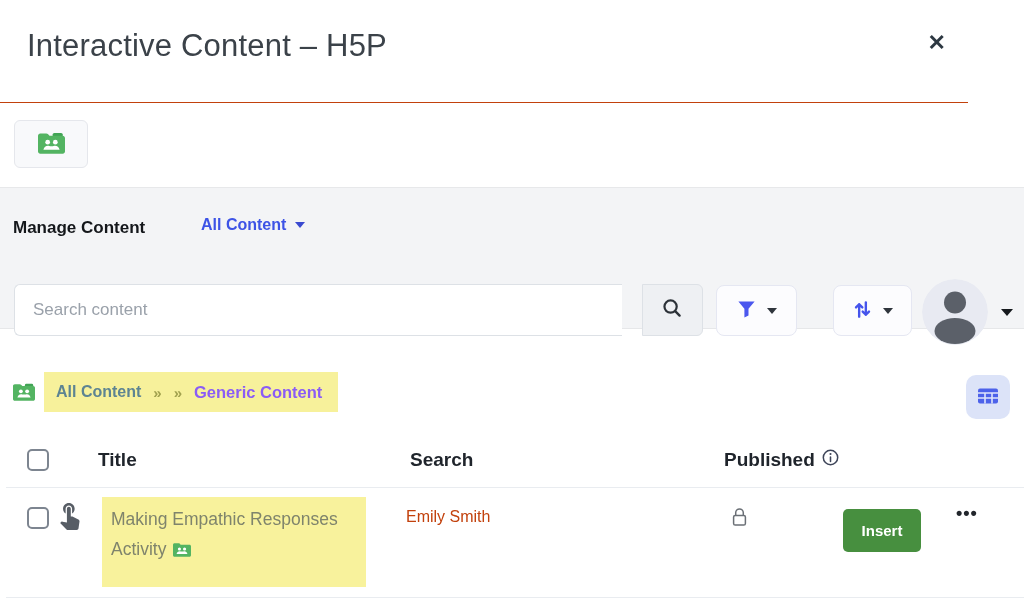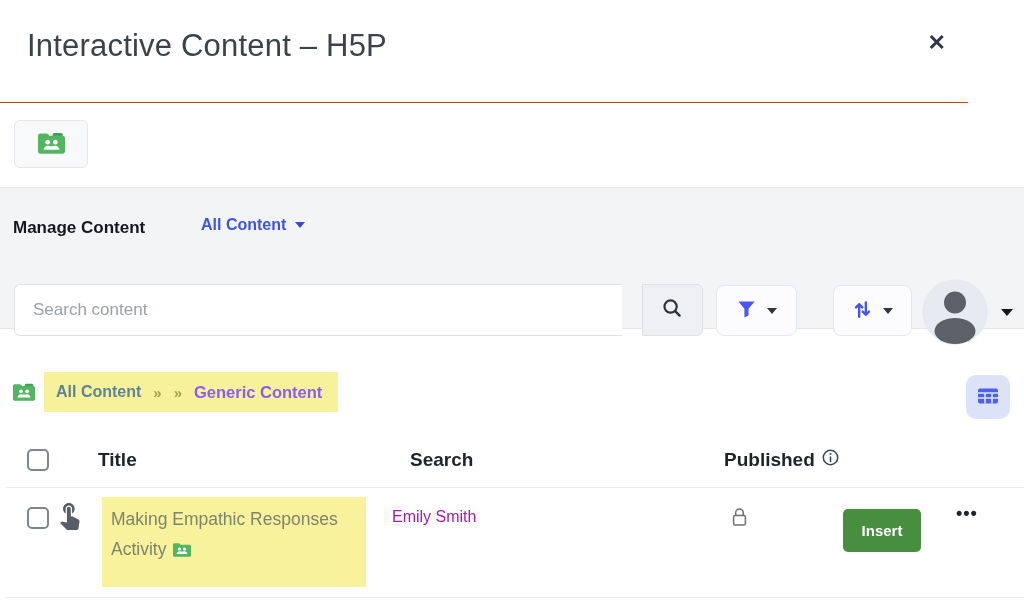--- a/index.html
+++ b/index.html
@@ -55,21 +55,21 @@
   .th-owner { left:410px; }
   .th-published { left:724px;justify-content:space-between; }
   .divider { position:absolute; left:6px; right:0; border-top:1px solid #e9ecf0; }
   .div-1 { top:487px; } .div-2 { top:597px; }
 
   .touch-icon { position:absolute; left:54px; top:499px; }
   .title-block { position:absolute; left:88px; top:497px; width:264px; min-height:90px; background:#f8f29c; padding:7px 12px 10px 9px;margin-left:14px; }
   .row-title { font-size:17.5px; line-height:30px; color:#7f846c; }
   .chip-folder { display:inline-block; vertical-align:-2px; margin-left:7px; }
   .row-subtitle { font-size:12.5px; color:#9ca078; margin-top:3px; }
-  .owner-cell { position:absolute; left:392px; top:508px; font-size:16px; color:#a21caf; }
+  .owner-cell { position:absolute; left:406px; top:508px; font-size:16px; color:#c2410c; }
   .lock-cell { position:absolute; left:731px; top:506px; }
   .insert-btn { position:absolute; left:843px; top:503px; width:78px; height:43px; background:#478f3f; color:#fff; border:none; border-radius:5px; font-size:15px; font-weight:700; cursor:pointer; font-family:"Liberation Sans", sans-serif;margin-top:6px; }
   .more-btn { position:absolute; left:956px; top:503px; background:none; border:none; cursor:pointer; font-size:18px; font-weight:700; color:#22262c; letter-spacing:1px; }
 </style>
 </head>
 <body>
 
 <div id="app">
 
   <div class="dlg-header">

